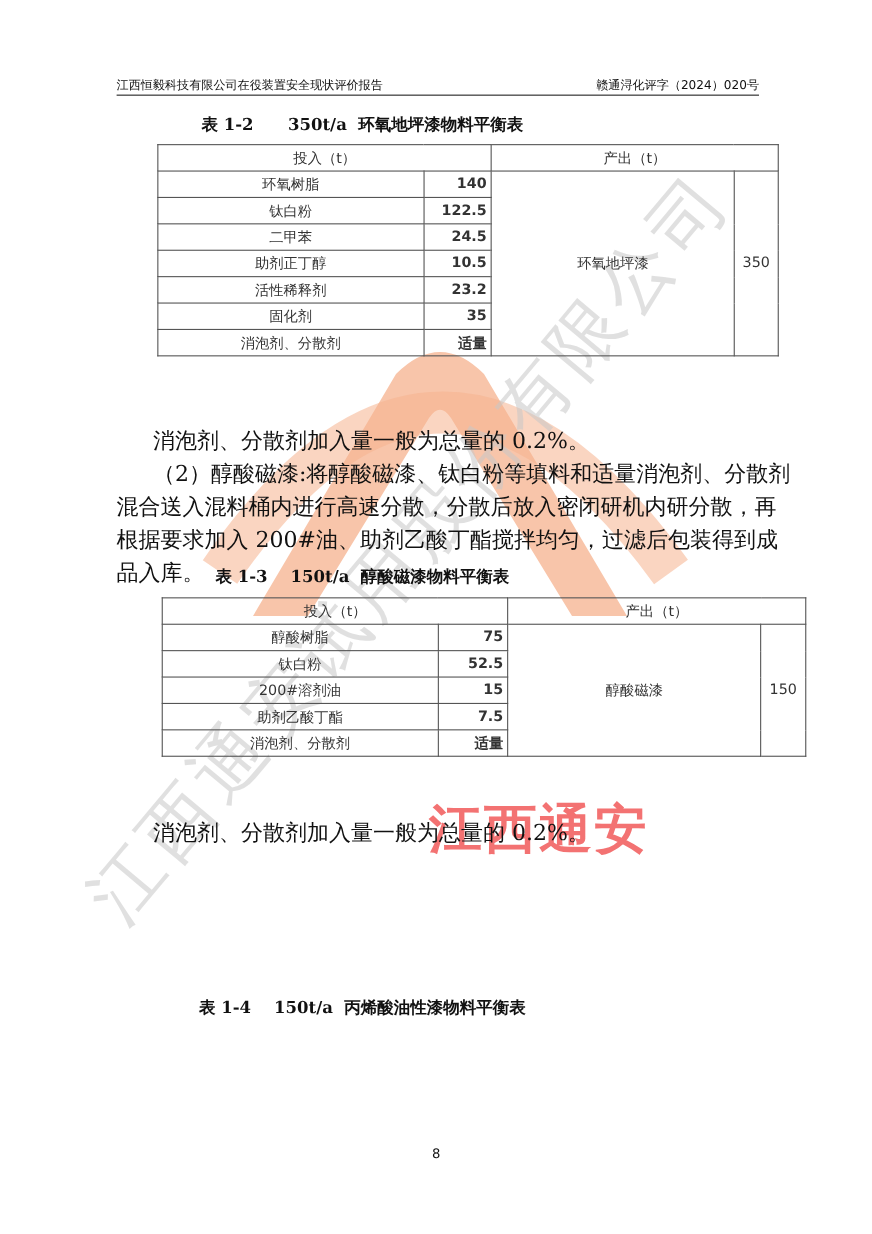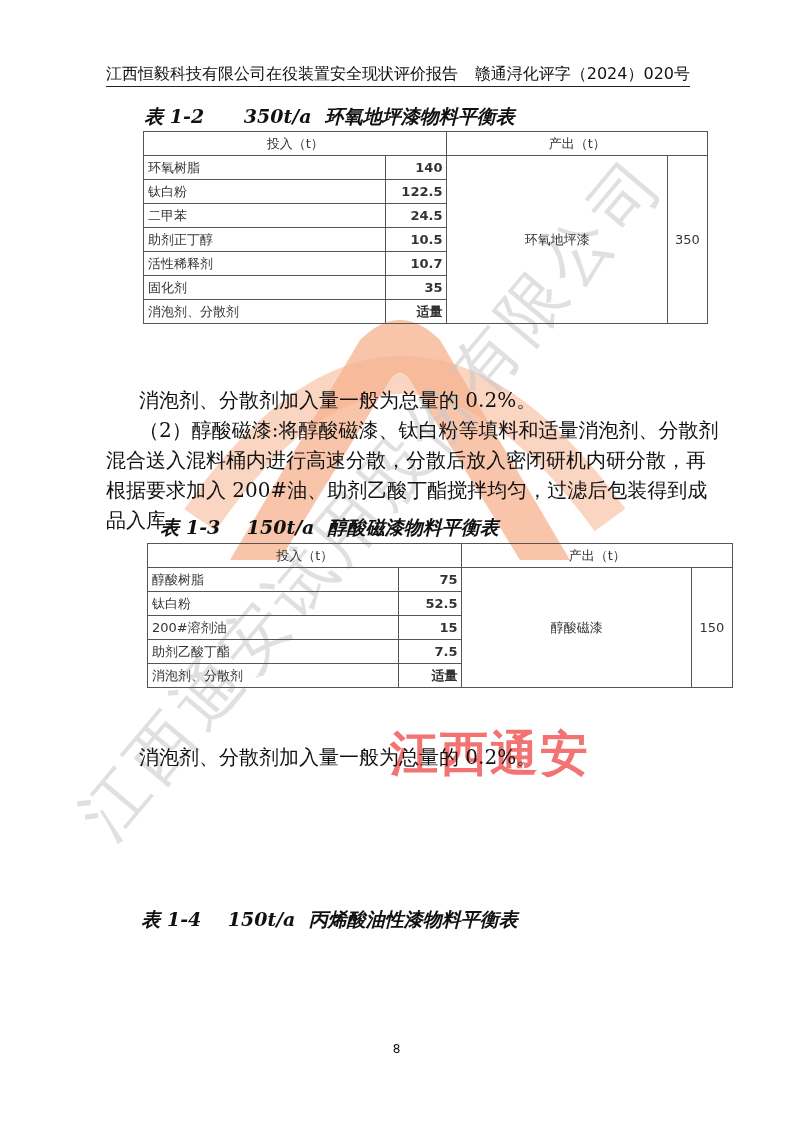--- a/index.html
+++ b/index.html
@@ -1,28 +1,28 @@
 <!DOCTYPE html>
 <html><head>
 <meta charset="utf-8">
 <style>
   html, body { margin: 0; padding: 0; background: #ffffff; }
   body { width: 793px; height: 1122px; position: relative; overflow: hidden;
          font-family: "DejaVu Serif", "Liberation Serif", serif; color: #111; }
   .abs { position: absolute; }
   .header { left: 106px; right: 103px; top: 68px; height: 18px; border-bottom: 1px solid #222;
-            font-size: 16px; display: flex; justify-content: space-between; align-items: flex-end;
+            font-size: 11px; display: flex; justify-content: space-between; align-items: flex-end;
             font-family: "DejaVu Sans", "Liberation Sans", sans-serif; }
   .header span { padding-bottom: 1px; }
-  .caption { left: 0; width: 659px; text-align: center; font-weight: bold; font-size: 19px; font-style: italic; }
+  .caption { left: 0; width: 659px; text-align: center; font-weight: bold; font-size: 15px; }
   table.mb { position: absolute; border-collapse: collapse; font-size: 13px;
              font-family: "DejaVu Sans", "Liberation Sans", sans-serif; color: #333; }
   table.mb td { border: 1px solid #555; padding: 0 4px; height: 23px; }
   table.mb td.hd { text-align: center; }
-  table.mb td.nm { text-align: left; }
+  table.mb td.nm { text-align: center; }
   table.mb td.val { text-align: right; font-weight: bold; }
   table.mb td.prod { text-align: center; vertical-align: middle; }
   table.mb td.tot { text-align: center; vertical-align: middle; }
   .para { left: 106px; width: 615px; font-size: 20px; line-height: 30px; }
   .para p { margin: 0; }
   .indent { text-indent: 33px; }
   .pageno { left: 0; width: 793px; text-align: center; top: 1042px; font-size: 12px; }
   .wm { pointer-events: none; }
 </style>
 </head>
@@ -67,21 +67,21 @@
   <tr>
         <td class="nm">二甲苯</td>
         <td class="val">24.5</td>
       </tr>
   <tr>
         <td class="nm">助剂正丁醇</td>
         <td class="val">10.5</td>
       </tr>
   <tr>
         <td class="nm">活性稀释剂</td>
-        <td class="val">10.7</td>
+        <td class="val">23.2</td>
       </tr>
   <tr>
         <td class="nm">固化剂</td>
         <td class="val">35</td>
       </tr>
   <tr>
         <td class="nm">消泡剂、分散剂</td>
         <td class="val">适量</td>
       </tr>
 </tbody>

